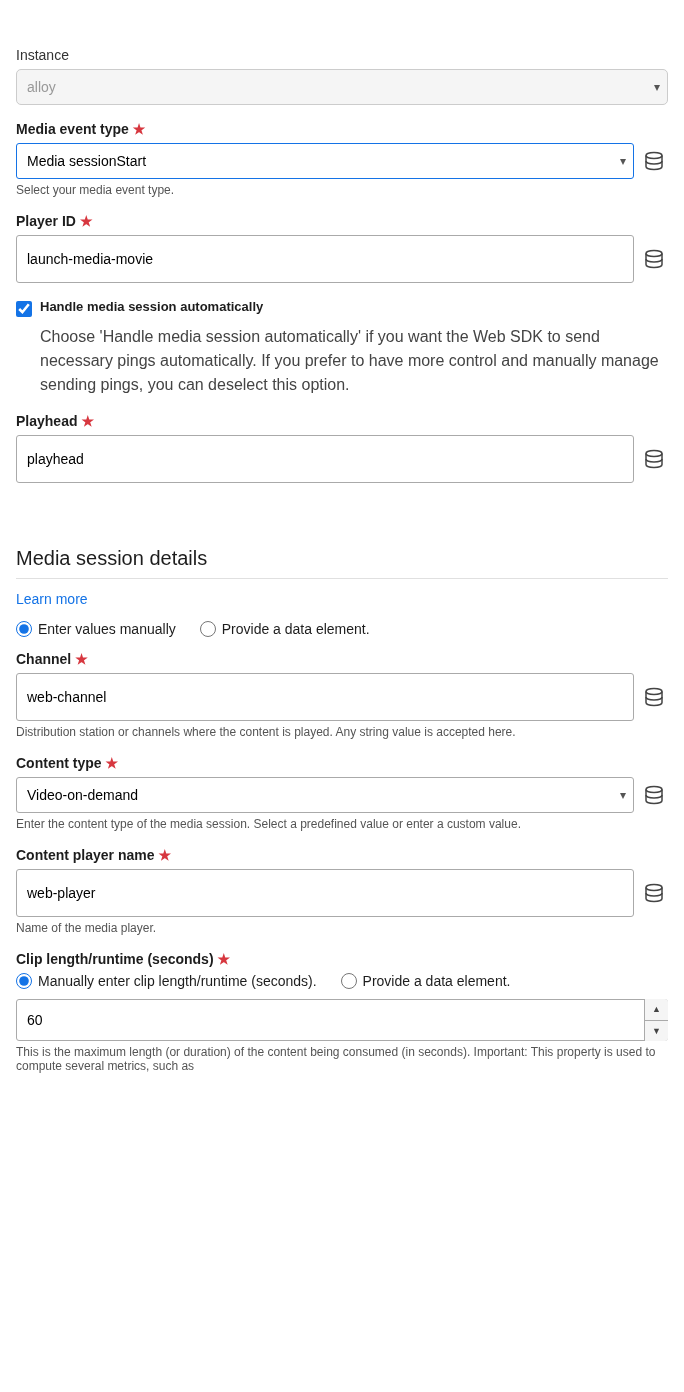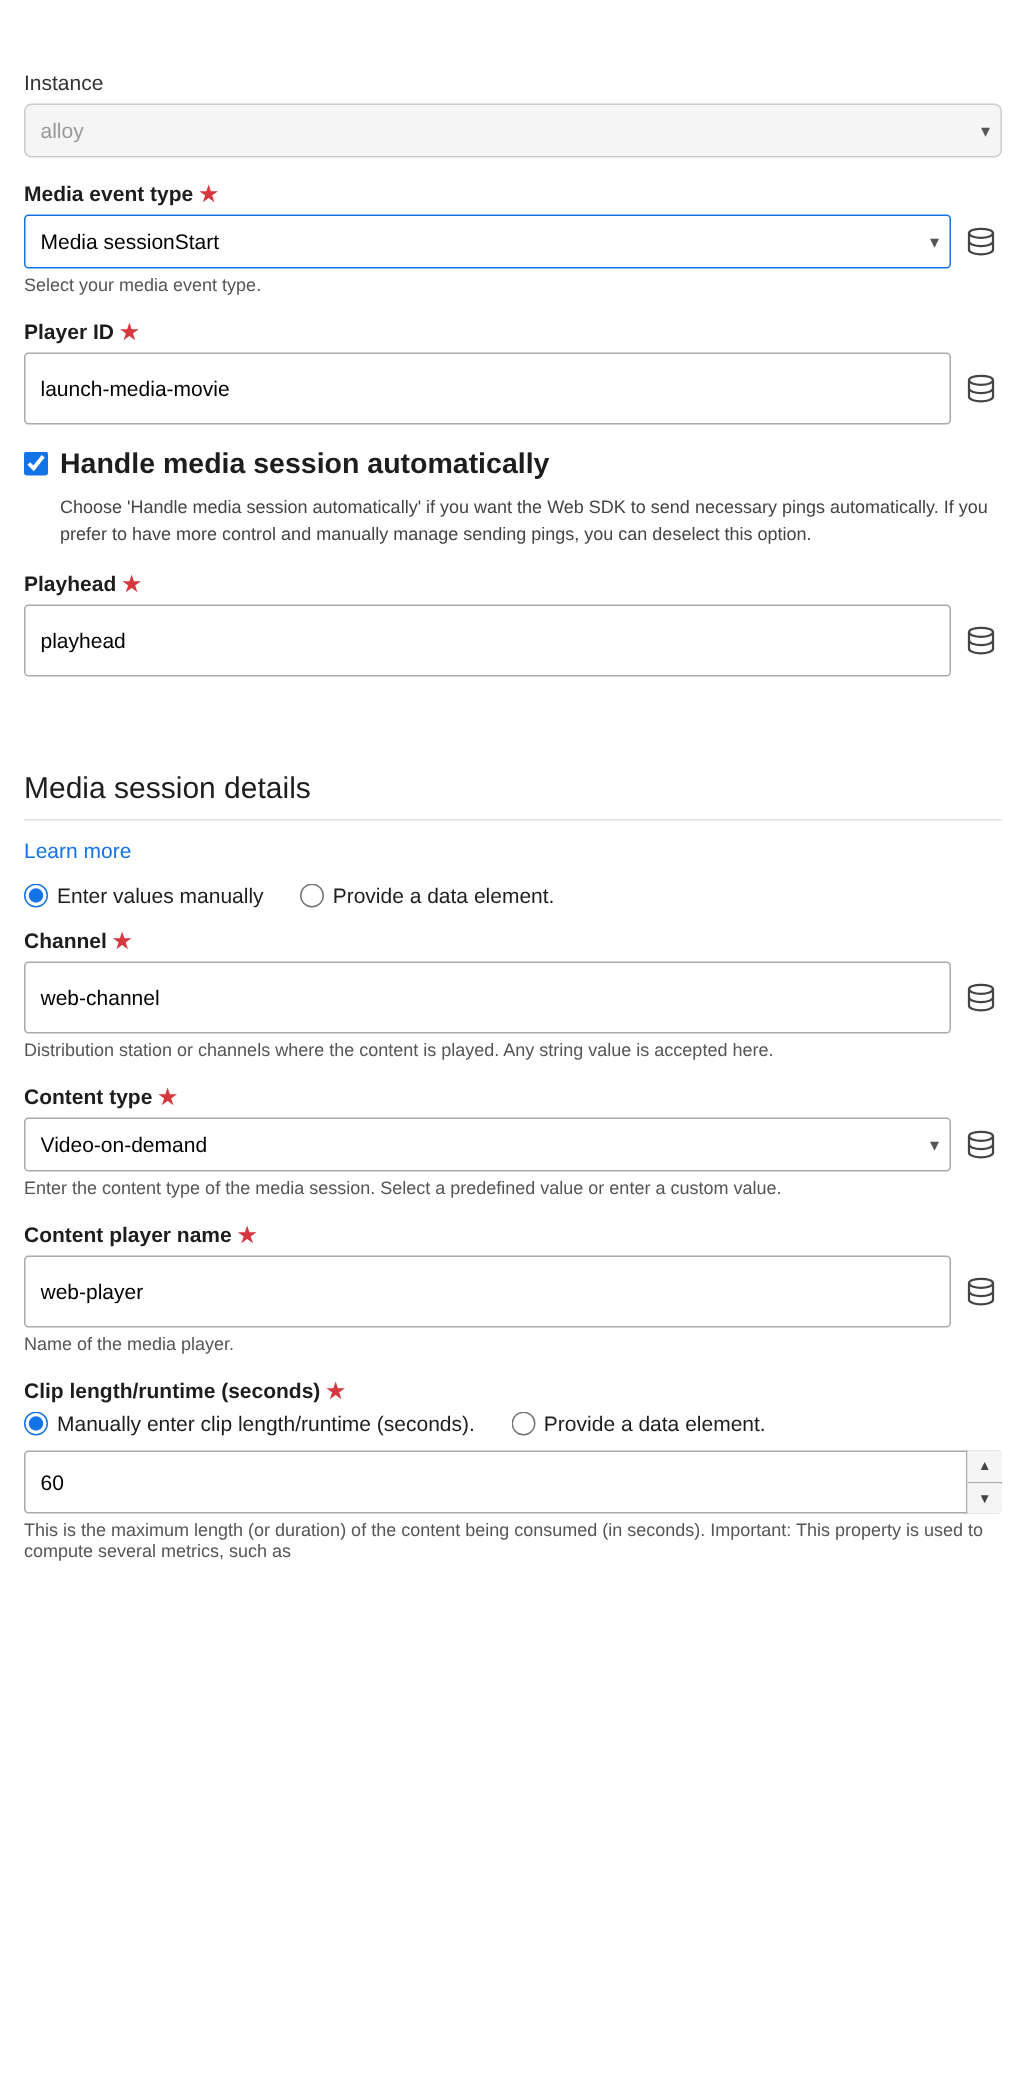--- a/index.html
+++ b/index.html
@@ -111,25 +111,25 @@
     }
     .checkbox-row input[type="checkbox"] {
       width: 16px;
       height: 16px;
       margin-top: 2px;
       accent-color: #1473e6;
       flex-shrink: 0;
       cursor: pointer;
     }
     .checkbox-label {
-      font-size: 19px;
+      font-size: 13px;
       font-weight: 600;
     }
     .checkbox-desc {
-      font-size: 12px;
+      font-size: 16px;
       color: #444;
       margin-left: 24px;
       line-height: 1.5;
     }
     .section-divider {
       border: none;
       border-top: 1px solid #e0e0e0;
       margin: 8px 0 12px 0;
     }
     .section-title {

